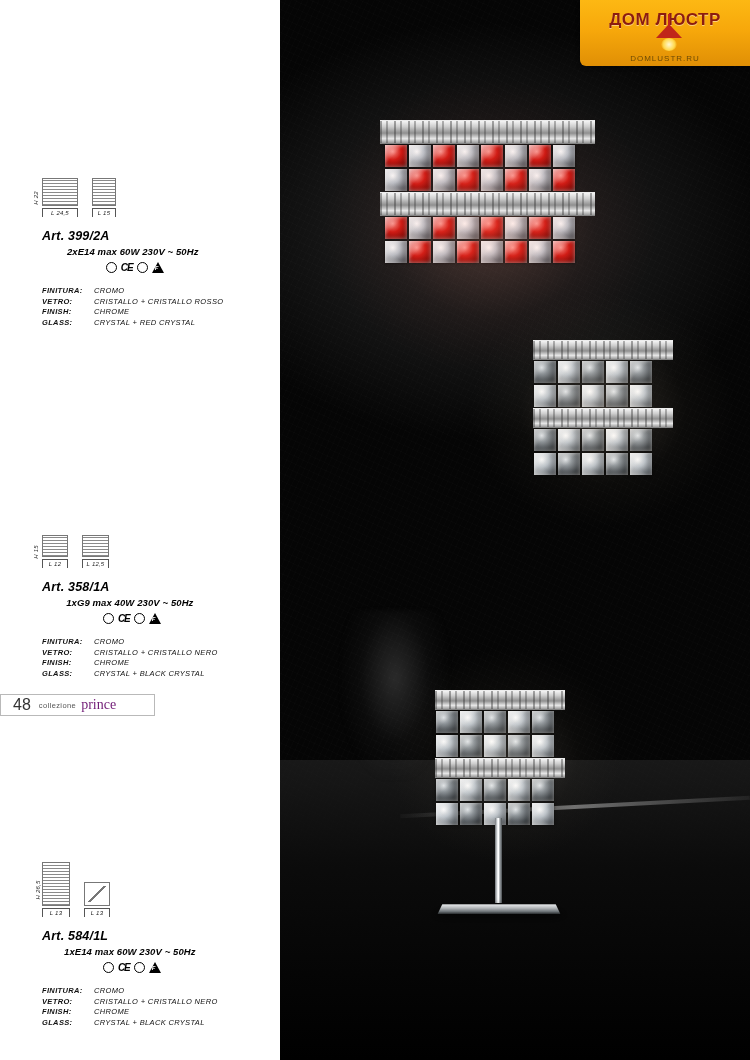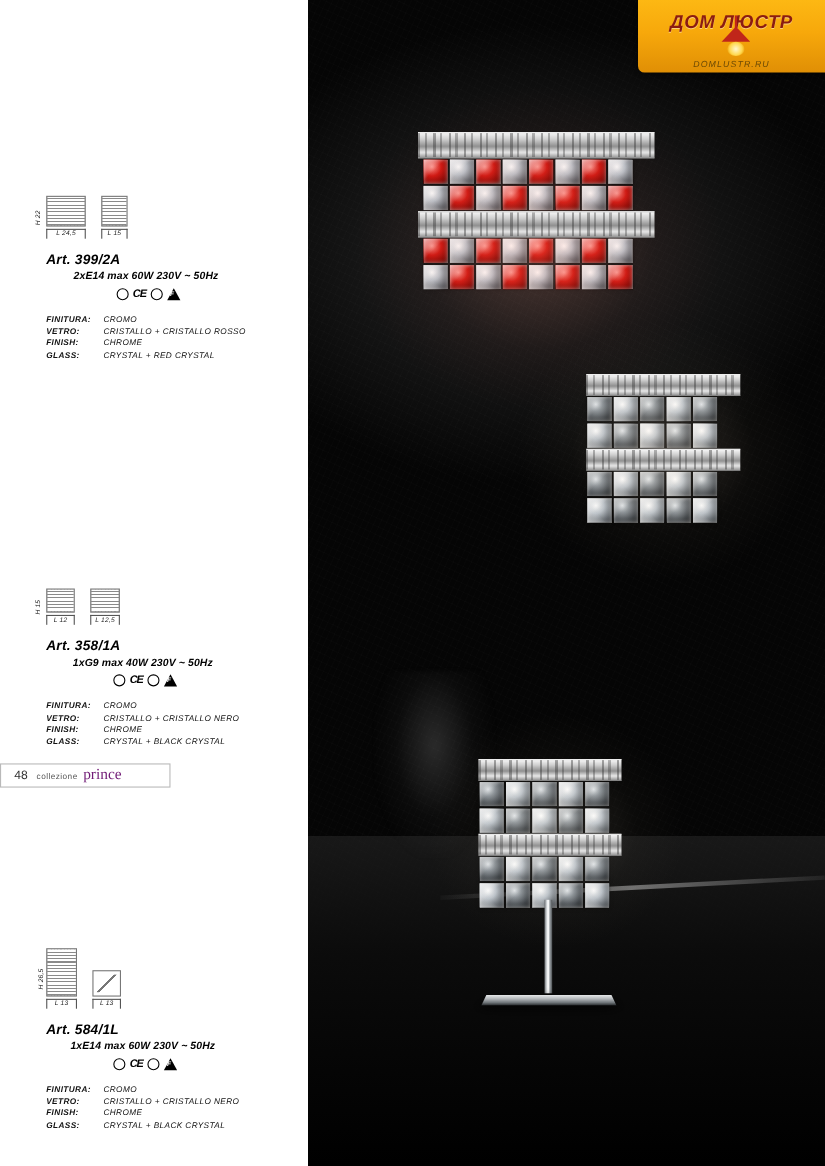--- a/index.html
+++ b/index.html
@@ -23,21 +23,20 @@
   
   .photo-panel {
     position: absolute;
     left: 280px; top: 0;
     width: 470px; height: 1060px;
     background:
       radial-gradient(ellipse 360px 260px at 200px 230px, #2b2b2b 0%, #141414 45%, #050505 80%),
       radial-gradient(ellipse 300px 200px at 230px 720px, #242424 0%, #101010 50%, #040404 85%),
       linear-gradient(180deg, #0a0a0a 0%, #070707 40%, #0c0c0c 65%, #020202 100%);
     overflow: hidden;
-    font-style: italic;
   }
   .panel-floor {
     position: absolute;
     left: 0; top: 760px;
     width: 470px; height: 300px;
     background: linear-gradient(180deg, rgba(40,40,40,0.55) 0%, rgba(12,12,12,0.9) 35%, #000 100%);
   }
   .floor-edge {
     position: absolute;
     left: 120px; top: 805px;
@@ -307,21 +306,21 @@
   .page-marker {
     position: absolute;
     left: 0; top: 694px;
     width: 155px; height: 22px;
     border: 1px solid #b9b9b9;
     box-sizing: border-box;
     display: flex;
     align-items: center;
   }
   .page-marker .num {
-    font-size: 11px;
+    font-size: 16px;
     color: #333;
     padding: 0 8px 0 12px;
   }
   .page-marker .coll {
     font-size: 7.5px;
     color: #555;
     letter-spacing: .4px;
     text-transform: lowercase;
   }
   .page-marker .coll-name {

